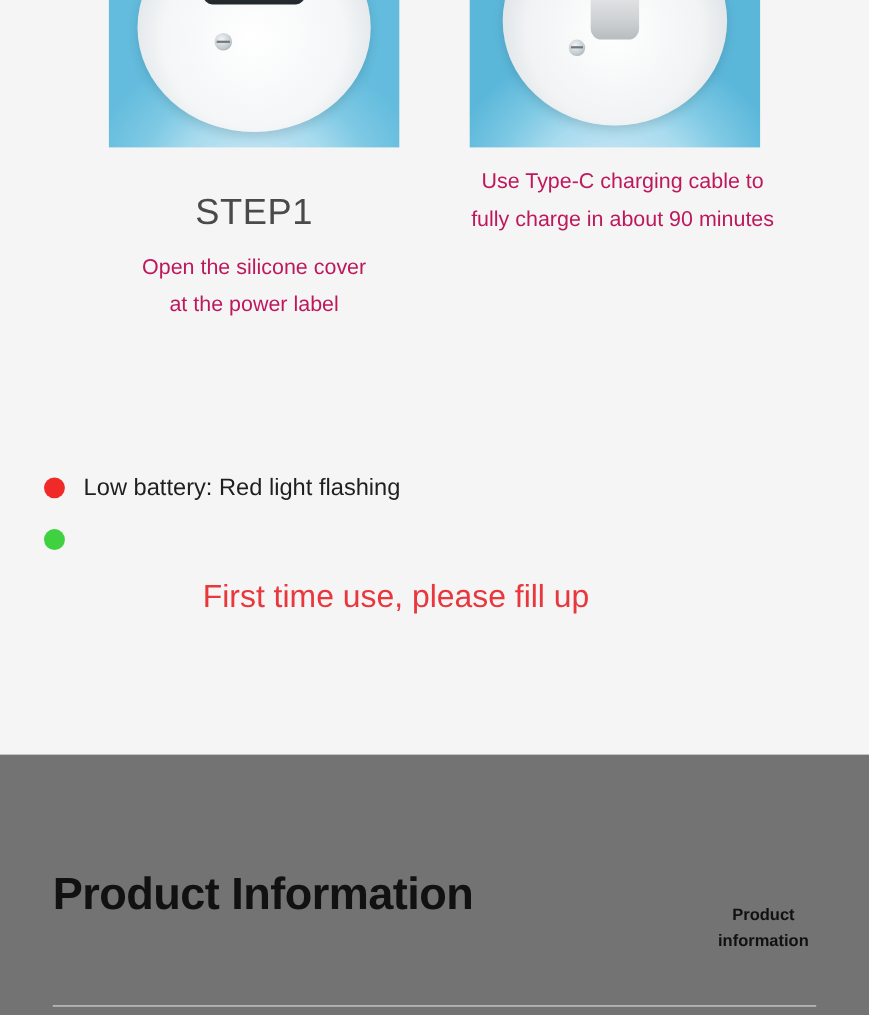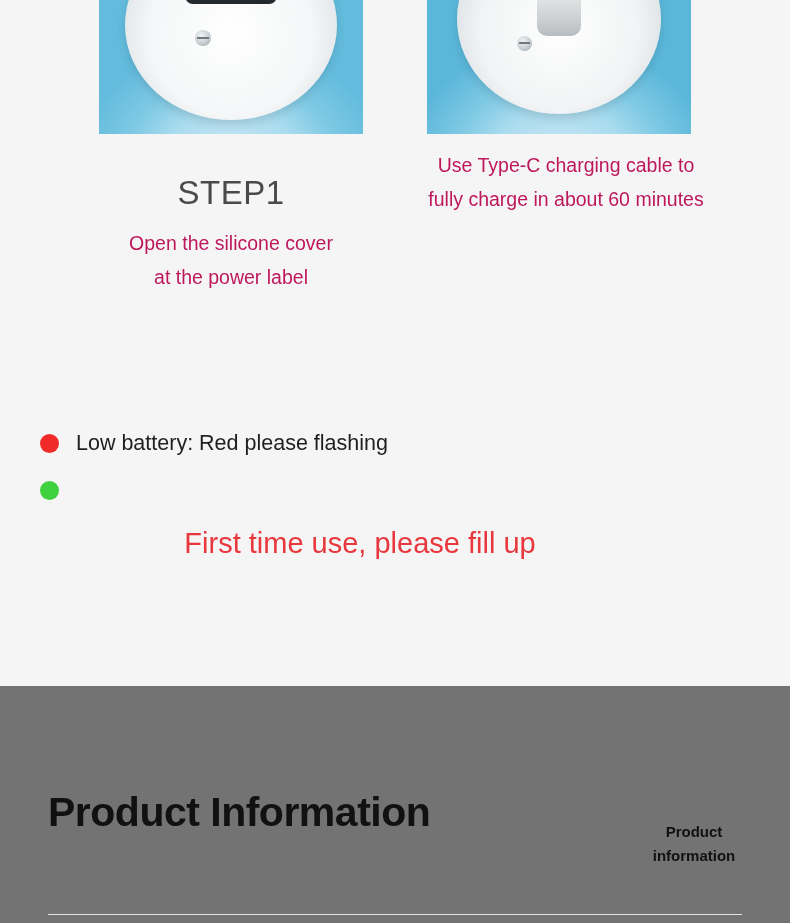--- a/index.html
+++ b/index.html
@@ -274,30 +274,30 @@
         <div class="step-desc">Open the silicone cover
 at the power label</div>
       </div>
 
       <div class="step-col second">
         <div class="step-photo photo-2">
           <span class="cable"></span>
           <span class="scr-2"></span>
         </div>
         <div class="step-desc">Use Type-C charging cable to
-fully charge in about 60 minutes</div>
+fully charge in about 90 minutes</div>
       </div>
 
     </div>
 
     <div class="status-list">
 
       <div class="status-item">
         <span class="dot" style="background:#ef2a28"></span>
-        <span class="status-text">Low battery: Red please flashing</span>
+        <span class="status-text">Low battery: Red light flashing</span>
       </div>
 
 
       <div class="status-item">
         <span class="dot" style="background:#3fd13f"></span>
       </div>
 
       <div class="note">First time use, please fill up</div>
     </div>
   </div>

